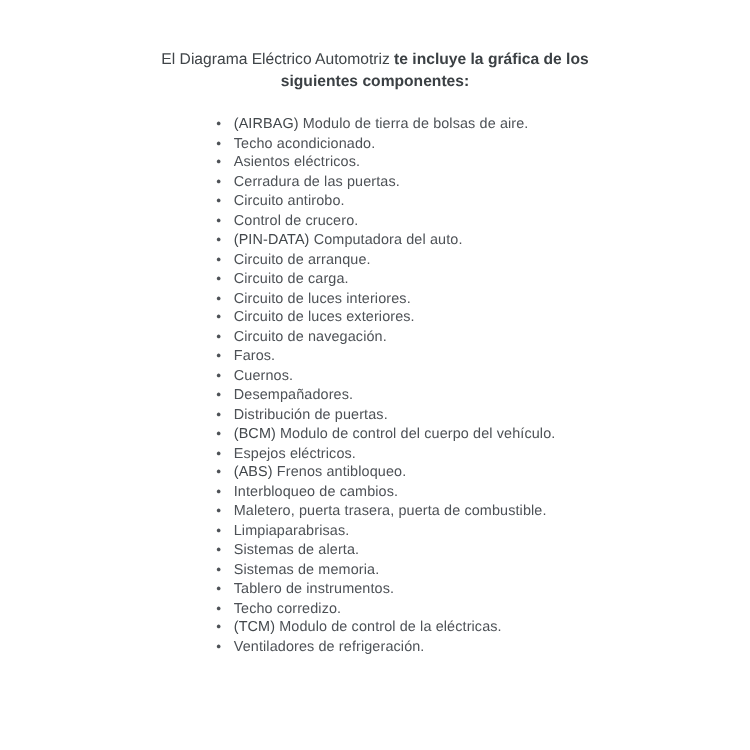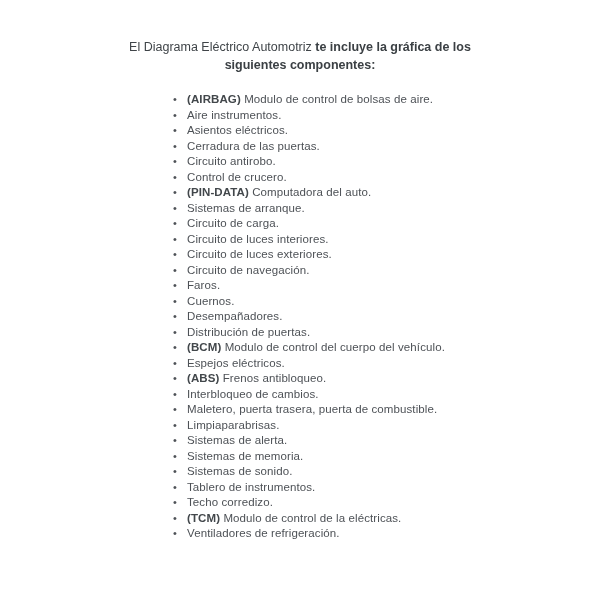--- a/index.html
+++ b/index.html
@@ -44,54 +44,53 @@
   }
   ul.components li::before {
     content: "\2022";
     position: absolute;
     left: 1px;
     top: 0;
     color: #4d5156;
     font-size: 11px;
   }
   ul.components li strong {
-    font-weight: 700;
+    font-weight: 400;
     color: #42474b;
   }
 </style>
 </head>
 <body>
 
 <div class="page">
   <p class="title"><span>El Diagrama Eléctrico Automotriz </span><strong>te incluye la gráfica de los siguientes componentes:</strong></p>
 
   <ul class="components">
-      <li><strong>(AIRBAG)</strong> <span>Modulo de control de bolsas de aire.</span></li>
-      <li><span>Aire instrumentos.</span></li>
+      <li><strong>(AIRBAG)</strong> <span>Modulo de tierra de bolsas de aire.</span></li>
+      <li><span>Techo acondicionado.</span></li>
       <li><span>Asientos eléctricos.</span></li>
       <li><span>Cerradura de las puertas.</span></li>
       <li><span>Circuito antirobo.</span></li>
       <li><span>Control de crucero.</span></li>
       <li><strong>(PIN-DATA)</strong> <span>Computadora del auto.</span></li>
-      <li><span>Sistemas de arranque.</span></li>
+      <li><span>Circuito de arranque.</span></li>
       <li><span>Circuito de carga.</span></li>
       <li><span>Circuito de luces interiores.</span></li>
       <li><span>Circuito de luces exteriores.</span></li>
       <li><span>Circuito de navegación.</span></li>
       <li><span>Faros.</span></li>
       <li><span>Cuernos.</span></li>
       <li><span>Desempañadores.</span></li>
       <li><span>Distribución de puertas.</span></li>
       <li><strong>(BCM)</strong> <span>Modulo de control del cuerpo del vehículo.</span></li>
       <li><span>Espejos eléctricos.</span></li>
       <li><strong>(ABS)</strong> <span>Frenos antibloqueo.</span></li>
       <li><span>Interbloqueo de cambios.</span></li>
       <li><span>Maletero, puerta trasera, puerta de combustible.</span></li>
       <li><span>Limpiaparabrisas.</span></li>
       <li><span>Sistemas de alerta.</span></li>
       <li><span>Sistemas de memoria.</span></li>
-      <li><span>Sistemas de sonido.</span></li>
       <li><span>Tablero de instrumentos.</span></li>
       <li><span>Techo corredizo.</span></li>
       <li><strong>(TCM)</strong> <span>Modulo de control de la eléctricas.</span></li>
       <li><span>Ventiladores de refrigeración.</span></li>
     </ul>
 </div>
 
 </body></html>

